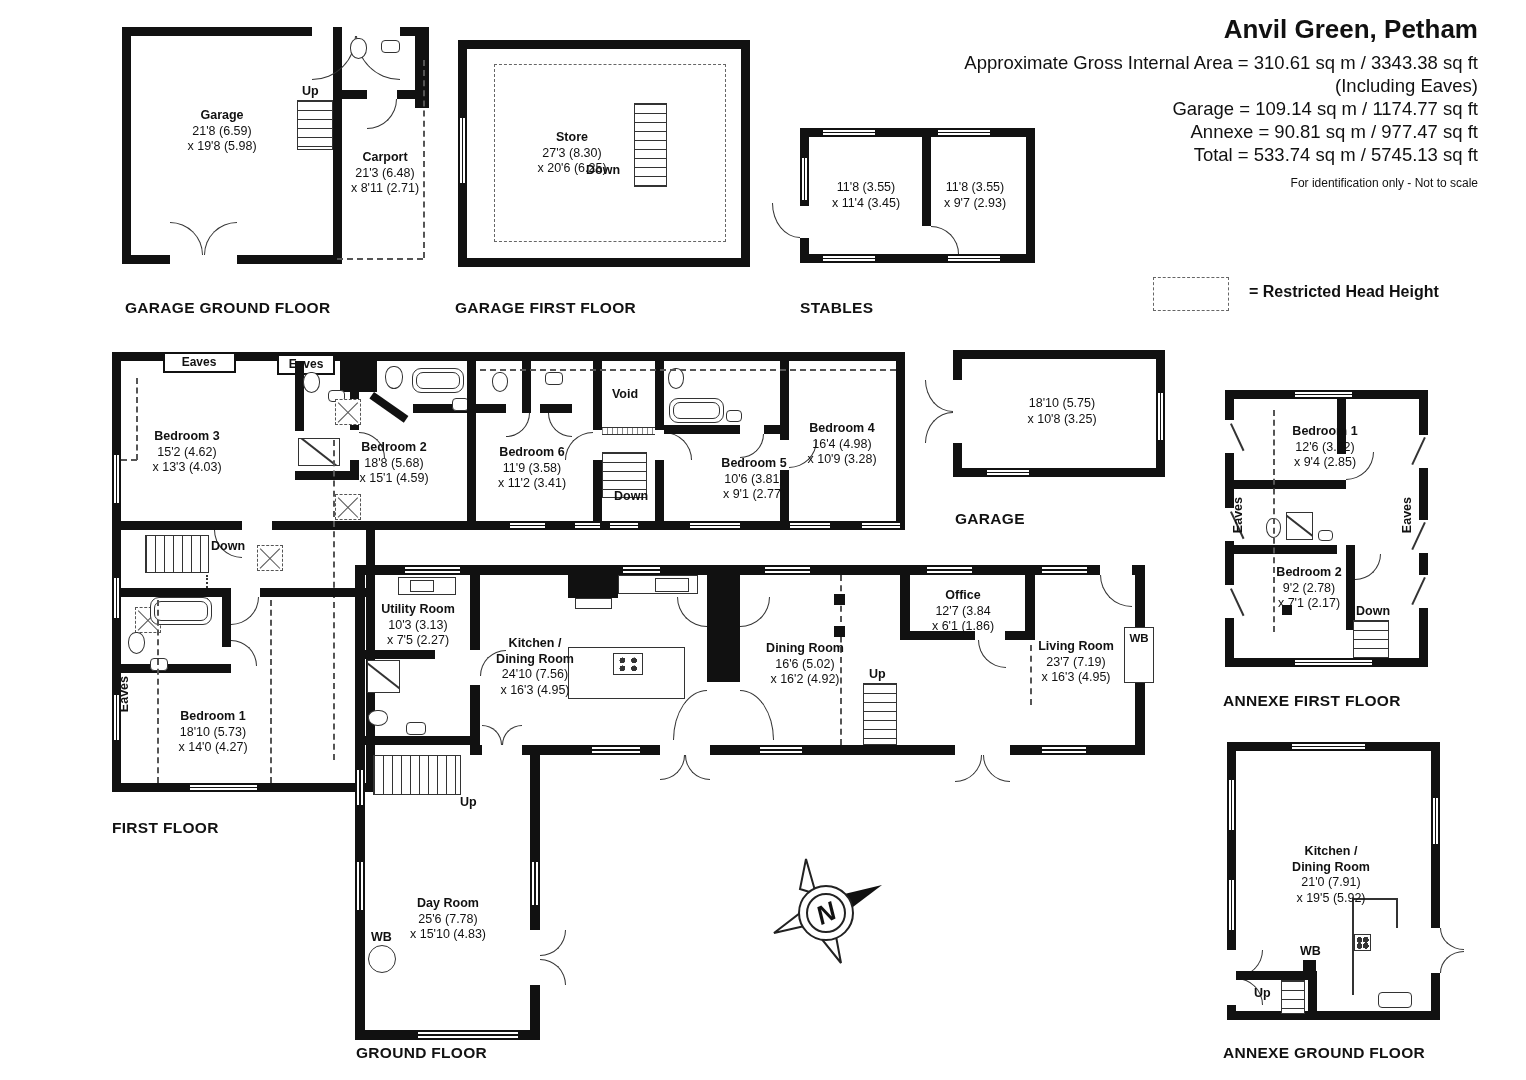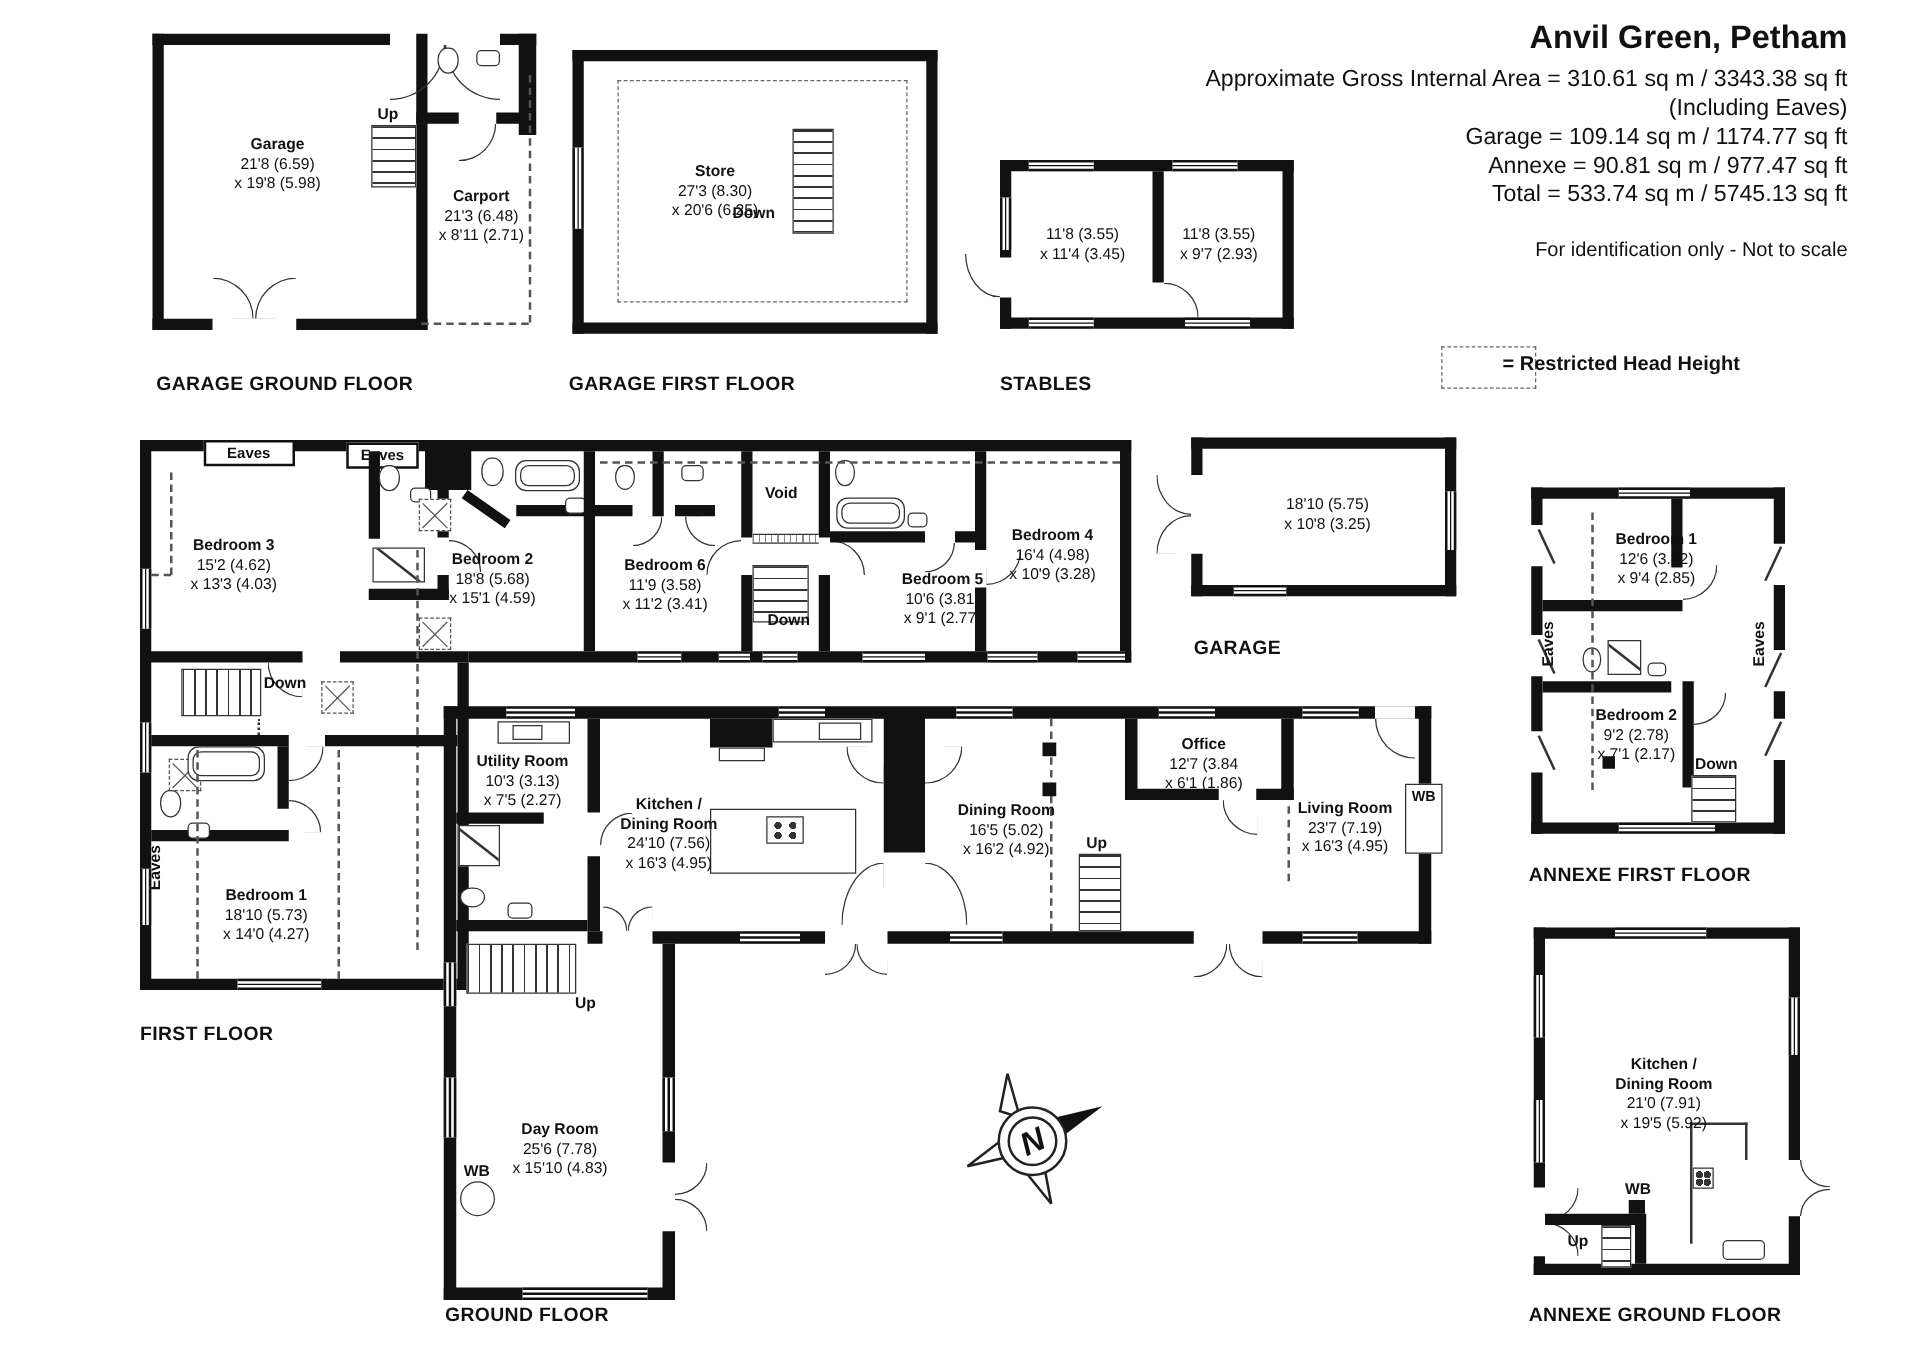--- a/index.html
+++ b/index.html
@@ -45,40 +45,40 @@
   .wbbox{border:1.6px solid #333;background:#fff;}
   .rlbl{position:absolute;transform:translateX(-50%);text-align:center;font-size:12.5px;line-height:15.5px;white-space:nowrap;z-index:5;}
   .rlbl b,.rlbl span{display:block;}
   .ann{position:absolute;font-weight:bold;font-size:12.5px;white-space:nowrap;z-index:6;}
   .annc{transform:translateX(-50%);}
   .annv{writing-mode:vertical-rl;transform:rotate(180deg);}
   .flbl{position:absolute;font-weight:bold;font-size:15.5px;white-space:nowrap;z-index:6;letter-spacing:.3px;}
   .titleblock{position:absolute;right:48px;top:16px;text-align:right;z-index:6;}
   .titleblock h1{margin:0 0 8px;font-size:26px;line-height:1.05;font-weight:bold;}
   .titleblock .al{font-size:18.5px;line-height:23px;margin-left:28px;}
-  .titleblock .disc{font-size:16px;margin-top:26px;}
+  .titleblock .disc{font-size:12px;margin-top:10px;}
   .legendlbl{position:absolute;font-size:16px;font-weight:bold;white-space:nowrap;z-index:6;}
   #compass{position:absolute;left:770px;top:854px;z-index:5;}
 </style>
 </head>
 <body>
 
 <div id="canvas">
 
   <div class="titleblock">
     <h1>Anvil Green, Petham</h1>
     <div class="al">Approximate Gross Internal Area = 310.61 sq m / 3343.38 sq ft</div>
     <div class="al">(Including Eaves)</div>
     <div class="al">Garage = 109.14 sq m / 1174.77 sq ft</div>
     <div class="al">Annexe = 90.81 sq m / 977.47 sq ft</div>
     <div class="al">Total = 533.74 sq m / 5745.13 sq ft</div>
     <div class="disc">For identification only - Not to scale</div>
   </div>
 
-  <div class="legendlbl" style="left:1202px;top:283px">= Restricted Head Height</div>
+  <div class="legendlbl" style="left:1249px;top:283px">= Restricted Head Height</div>
 
   <div class="flbl" style="left:125px;top:299px">GARAGE GROUND FLOOR</div>
   <div class="flbl" style="left:455px;top:299px">GARAGE FIRST FLOOR</div>
   <div class="flbl" style="left:800px;top:299px">STABLES</div>
   <div class="flbl" style="left:112px;top:819px">FIRST FLOOR</div>
   <div class="flbl" style="left:955px;top:510px">GARAGE</div>
   <div class="flbl" style="left:1223px;top:692px">ANNEXE FIRST FLOOR</div>
   <div class="flbl" style="left:356px;top:1044px">GROUND FLOOR</div>
   <div class="flbl" style="left:1223px;top:1044px">ANNEXE GROUND FLOOR</div>
 
@@ -155,21 +155,21 @@
       <span>x 7'5 (2.27)</span>
     </div>
   <div class="rlbl" style="left:535px;top:636px">
     <b>Kitchen /</b>
       <b>Dining Room</b>
     <span>24'10 (7.56)</span>
       <span>x 16'3 (4.95)</span>
     </div>
   <div class="rlbl" style="left:805px;top:641px">
     <b>Dining Room</b>
-      <span>16'5 (5.02)</span>
+      <span>16'6 (5.02)</span>
       <span>x 16'2 (4.92)</span>
     </div>
   <div class="rlbl" style="left:963px;top:588px">
     <b>Office</b>
       <span>12'7 (3.84</span>
       <span>x 6'1 (1.86)</span>
     </div>
   <div class="rlbl" style="left:1076px;top:639px">
     <b>Living Room</b>
       <span>23'7 (7.19)</span>

